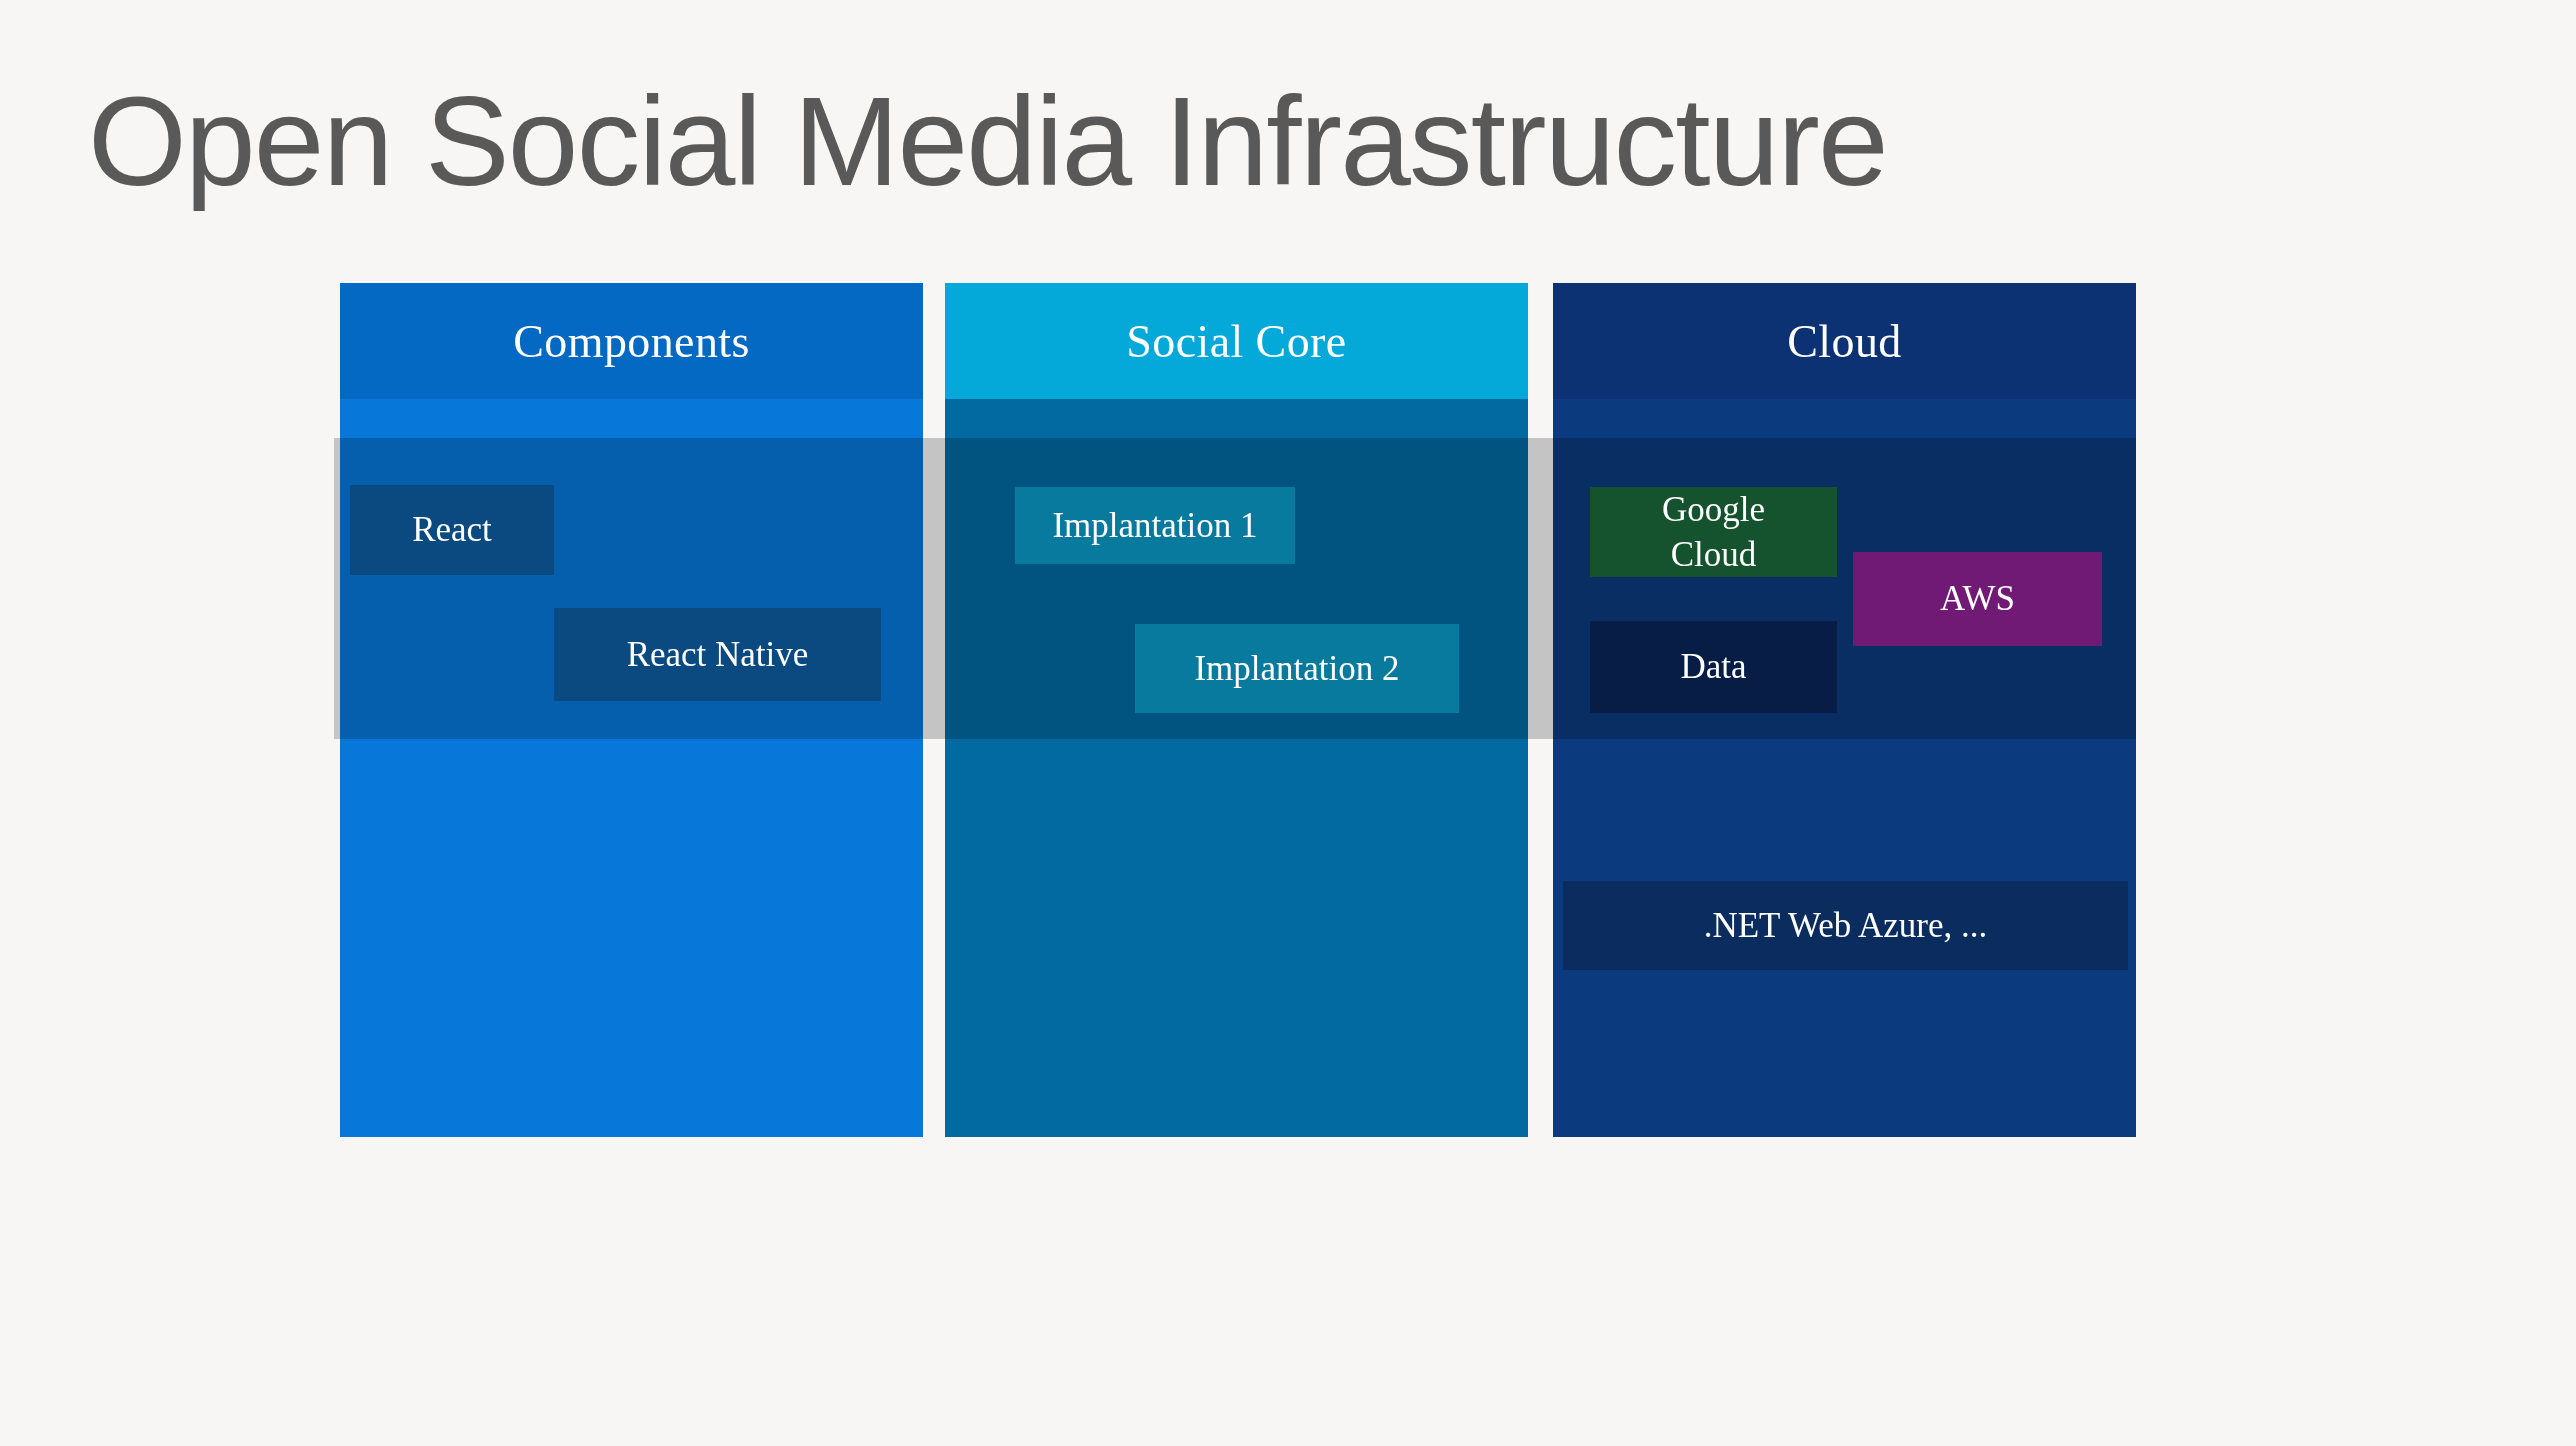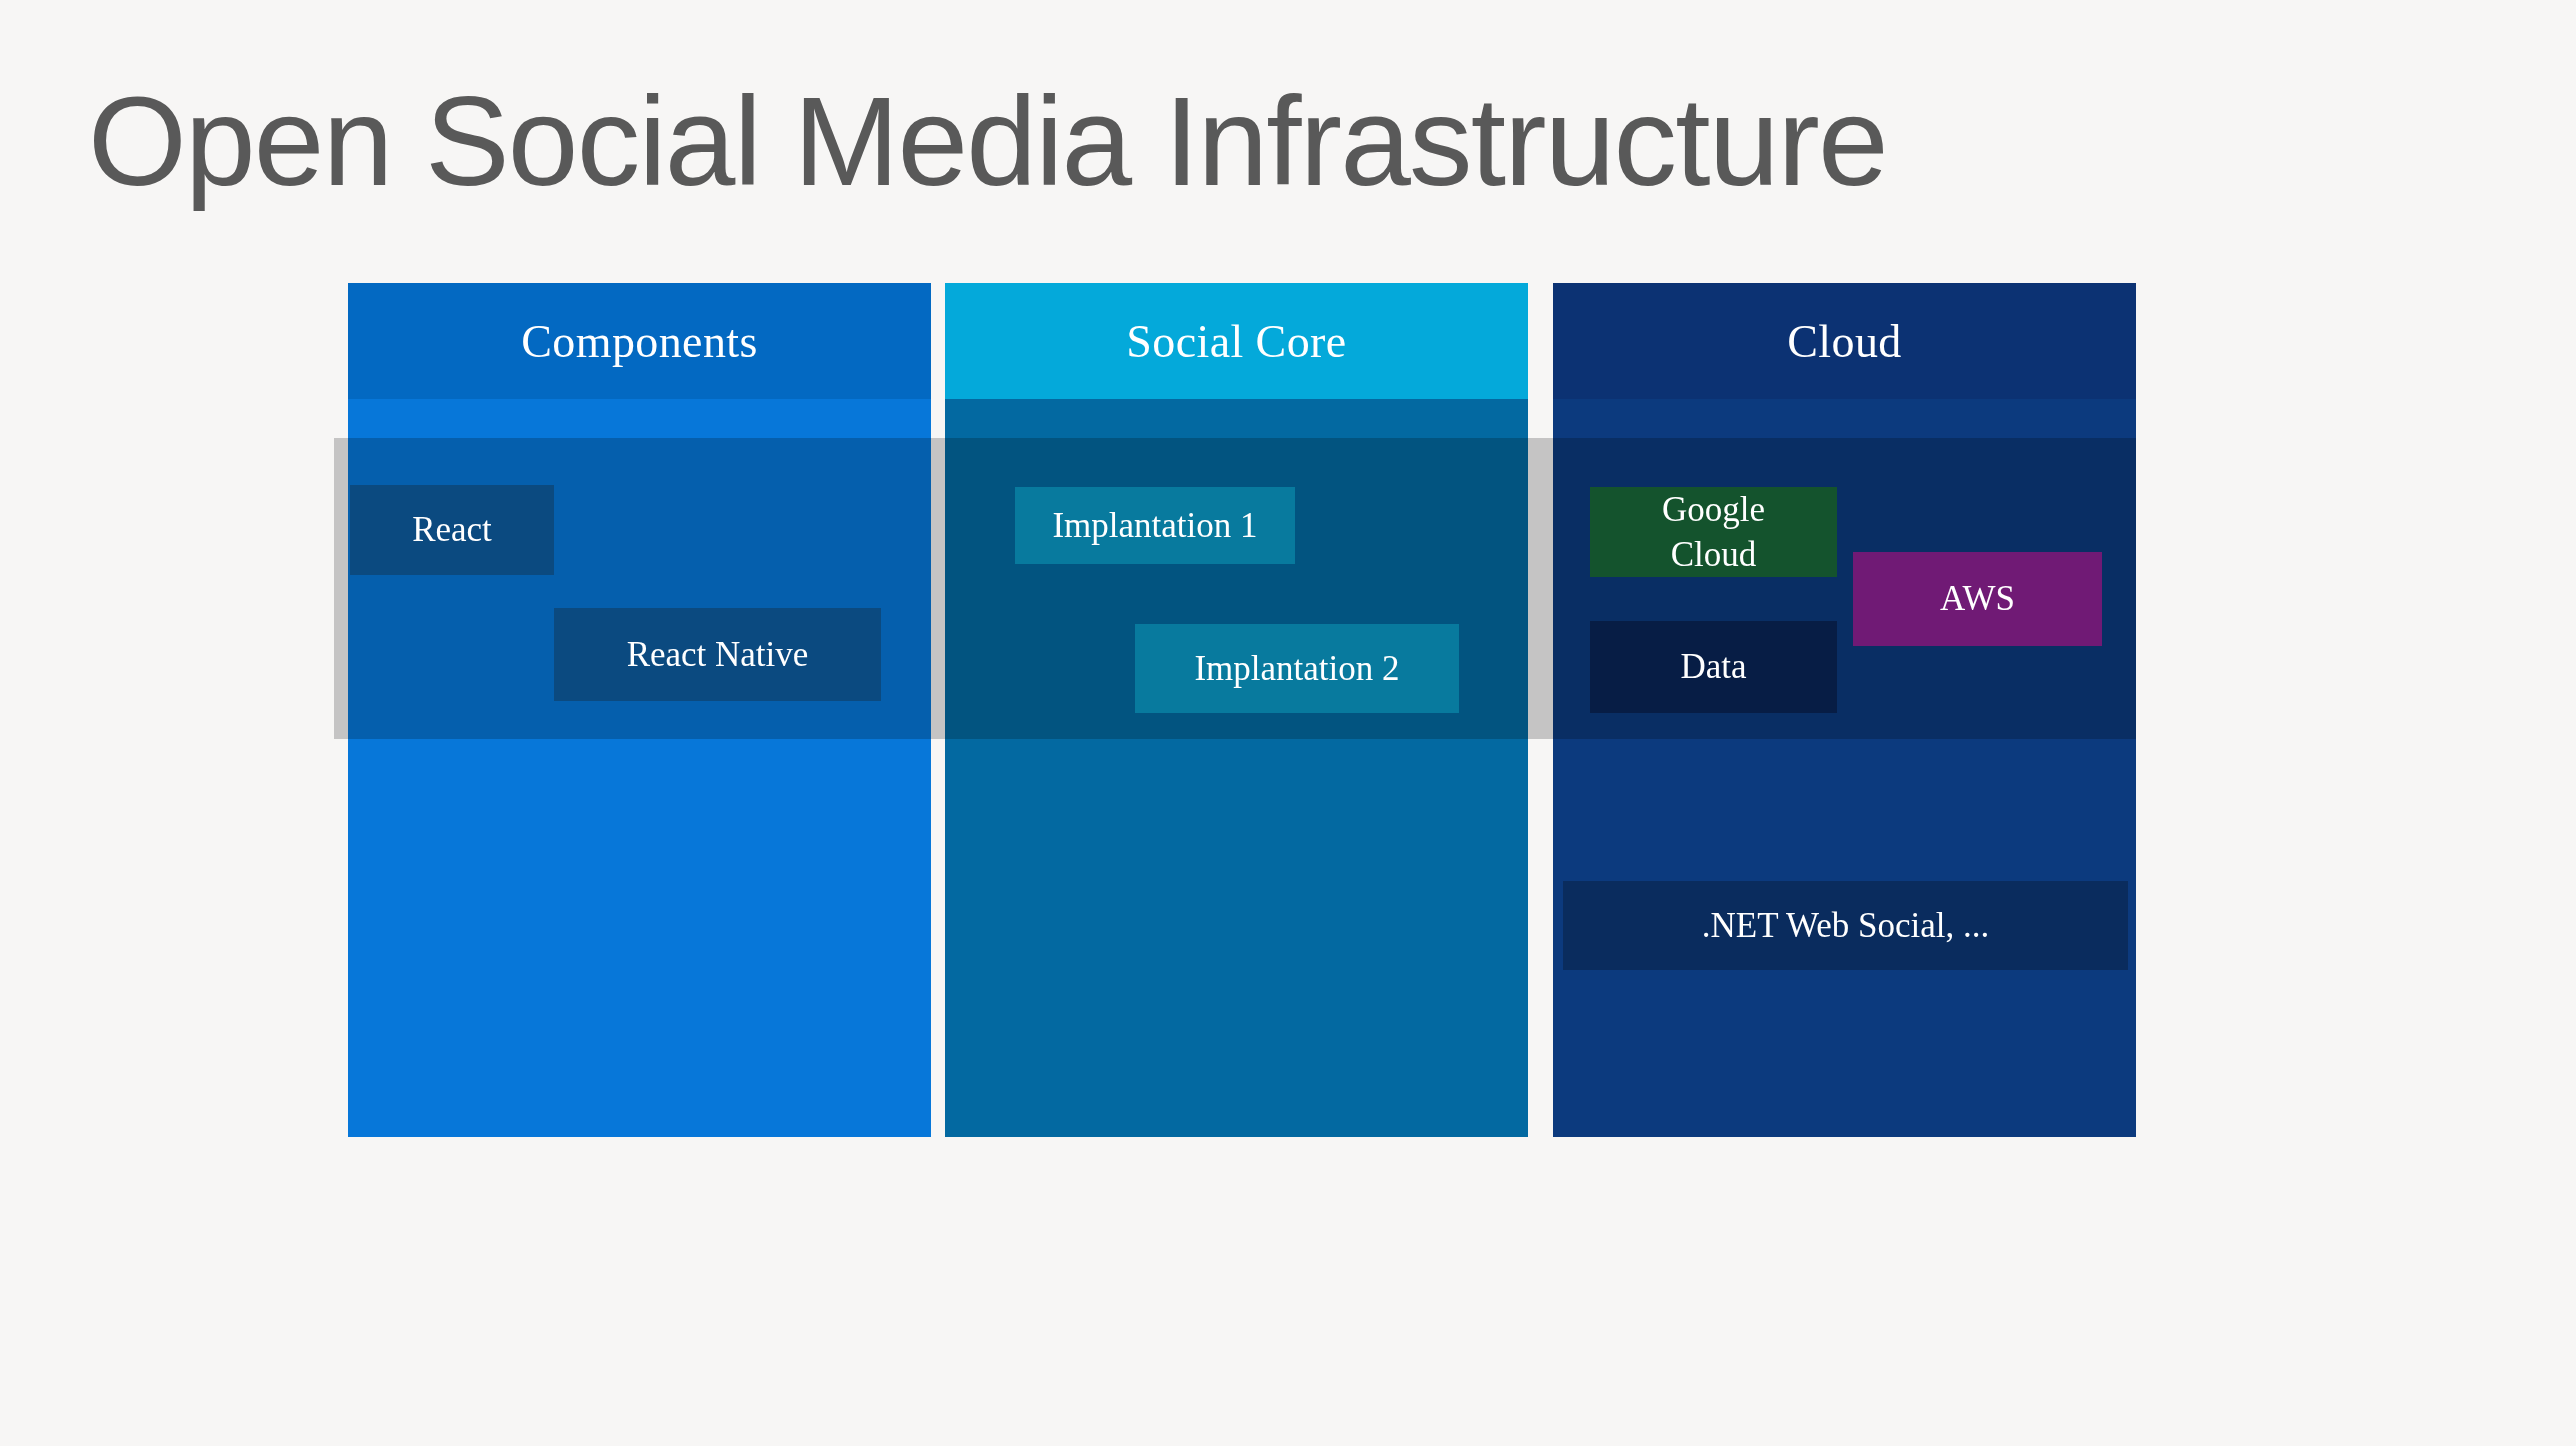--- a/index.html
+++ b/index.html
@@ -30,21 +30,21 @@
     color: #595959;
     white-space: nowrap;
   }
   .column {
     position: absolute;
     top: 283px;
     width: 583px;
     height: 854px;
     z-index: 1;
   }
-  .col-components { left: 348px;  background: #0777d9; }
+  .col-components { left: 340px;  background: #0777d9; }
   .col-social     { left: 945px; background: #0369a1; }
   .col-data       { left: 1553px; background: #0c3a7e; }
   .col-header {
     position: absolute;
     left: 0; top: 0;
     width: 100%;
     height: 116px;
     display: flex;
     align-items: center;
     justify-content: center;
@@ -112,16 +112,16 @@
   <div class="node n-impl1">Implantation 1</div>
 
   <div class="node n-impl2">Implantation 2</div>
 
   <div class="node n-google">Google Cloud</div>
 
   <div class="node n-aws">AWS</div>
 
   <div class="node n-azure">Data</div>
 
-  <div class="node n-dotnet">.NET Web Social, ...</div>
+  <div class="node n-dotnet">.NET Web Azure, ...</div>
 
 </div>
 
 
 </body></html>

